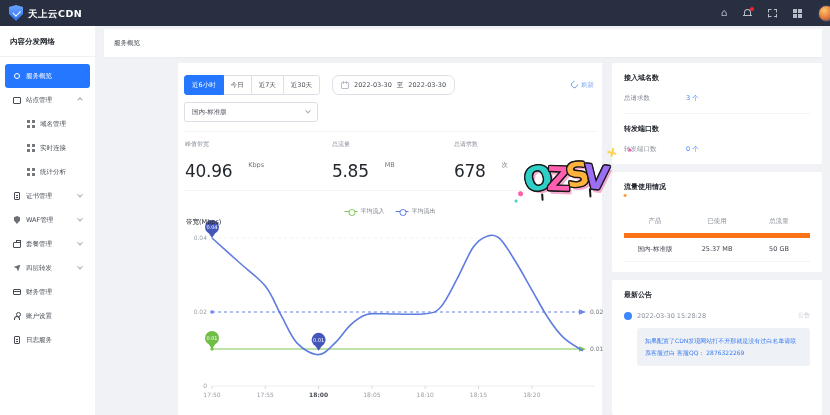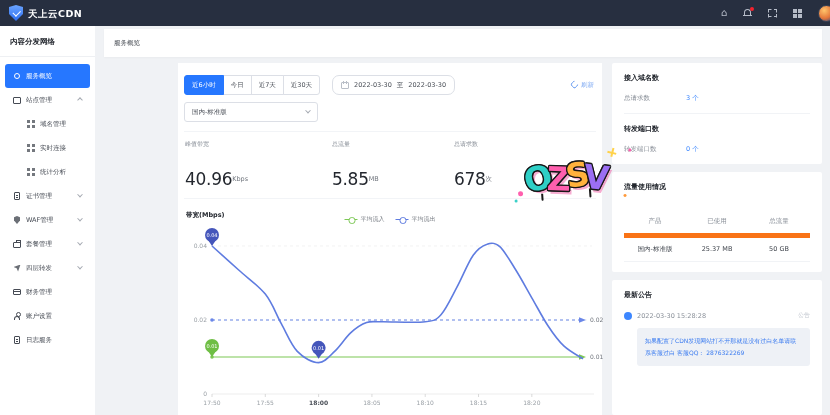--- a/index.html
+++ b/index.html
@@ -79,26 +79,26 @@
 .refresh{margin-left:auto;display:flex;align-items:flex-start;gap:3px;color:#85aef3;font-size:6.5px;cursor:pointer;padding-right:2px}
 .ic-refresh{width:7px;height:7px;border:1.2px solid currentColor;border-radius:50%;border-top-color:transparent;transform:rotate(45deg)}
 .plan-row{margin-top:7px}
 .select{width:134px;height:20px;border:1px solid #dcdfe6;border-radius:3px;display:flex;align-items:center;padding:0 7px;font-size:6.5px;color:#4a4f57;cursor:pointer}
 .select .chev{margin-left:auto}
 .stats-row{margin-top:9px;display:flex;border-top:1px solid #f2f4f7;border-bottom:1px solid #f2f4f7;padding:8px 0 9px 0}
 .stat{padding-left:1px}
 .stat:nth-child(1){width:147px}
 .stat:nth-child(2){width:122px}
 .stat-label{font-size:6px;color:#8a9099}
-.stat-value{margin-top:20px;display:flex;align-items:center;gap:0}
+.stat-value{margin-top:12px;display:flex;align-items:flex-start;gap:16px}
 .stat-num{font-size:17px;color:#23272e;letter-spacing:-.3px}
 .stat-unit{font-size:6.5px;color:#70757d}
 
 .chart-wrap{position:relative;margin-top:5px;height:218px}
-.chart-title{position:absolute;top:7px;left:2px;font-size:6.5px;font-weight:bold;color:#23272e;z-index:2}
+.chart-title{position:absolute;top:22px;left:2px;font-size:6.5px;font-weight:normal;color:#23272e;z-index:2}
 .legend{position:absolute;top:11px;left:50%;transform:translateX(-50%);display:flex;gap:11px;z-index:2}
 .legend-item{display:flex;align-items:center;gap:3px;cursor:pointer}
 .lg{width:13px;height:5px;position:relative}
 .lg::before{content:"";position:absolute;left:0;right:0;top:2px;height:1px;background:currentColor}
 .lg::after{content:"";position:absolute;left:4px;top:0;width:4.5px;height:4.5px;border:1px solid currentColor;border-radius:50%;background:#fff}
 .legend-label{font-size:6px;color:#70757d}
 .chart-svg{position:absolute;left:0;top:13px}
 
 .rcol{position:absolute;left:612px;top:63px;width:210px;bottom:0;display:flex;flex-direction:column;gap:8px}
 .card{background:#fff;border-radius:2px;padding:10px 12px}

